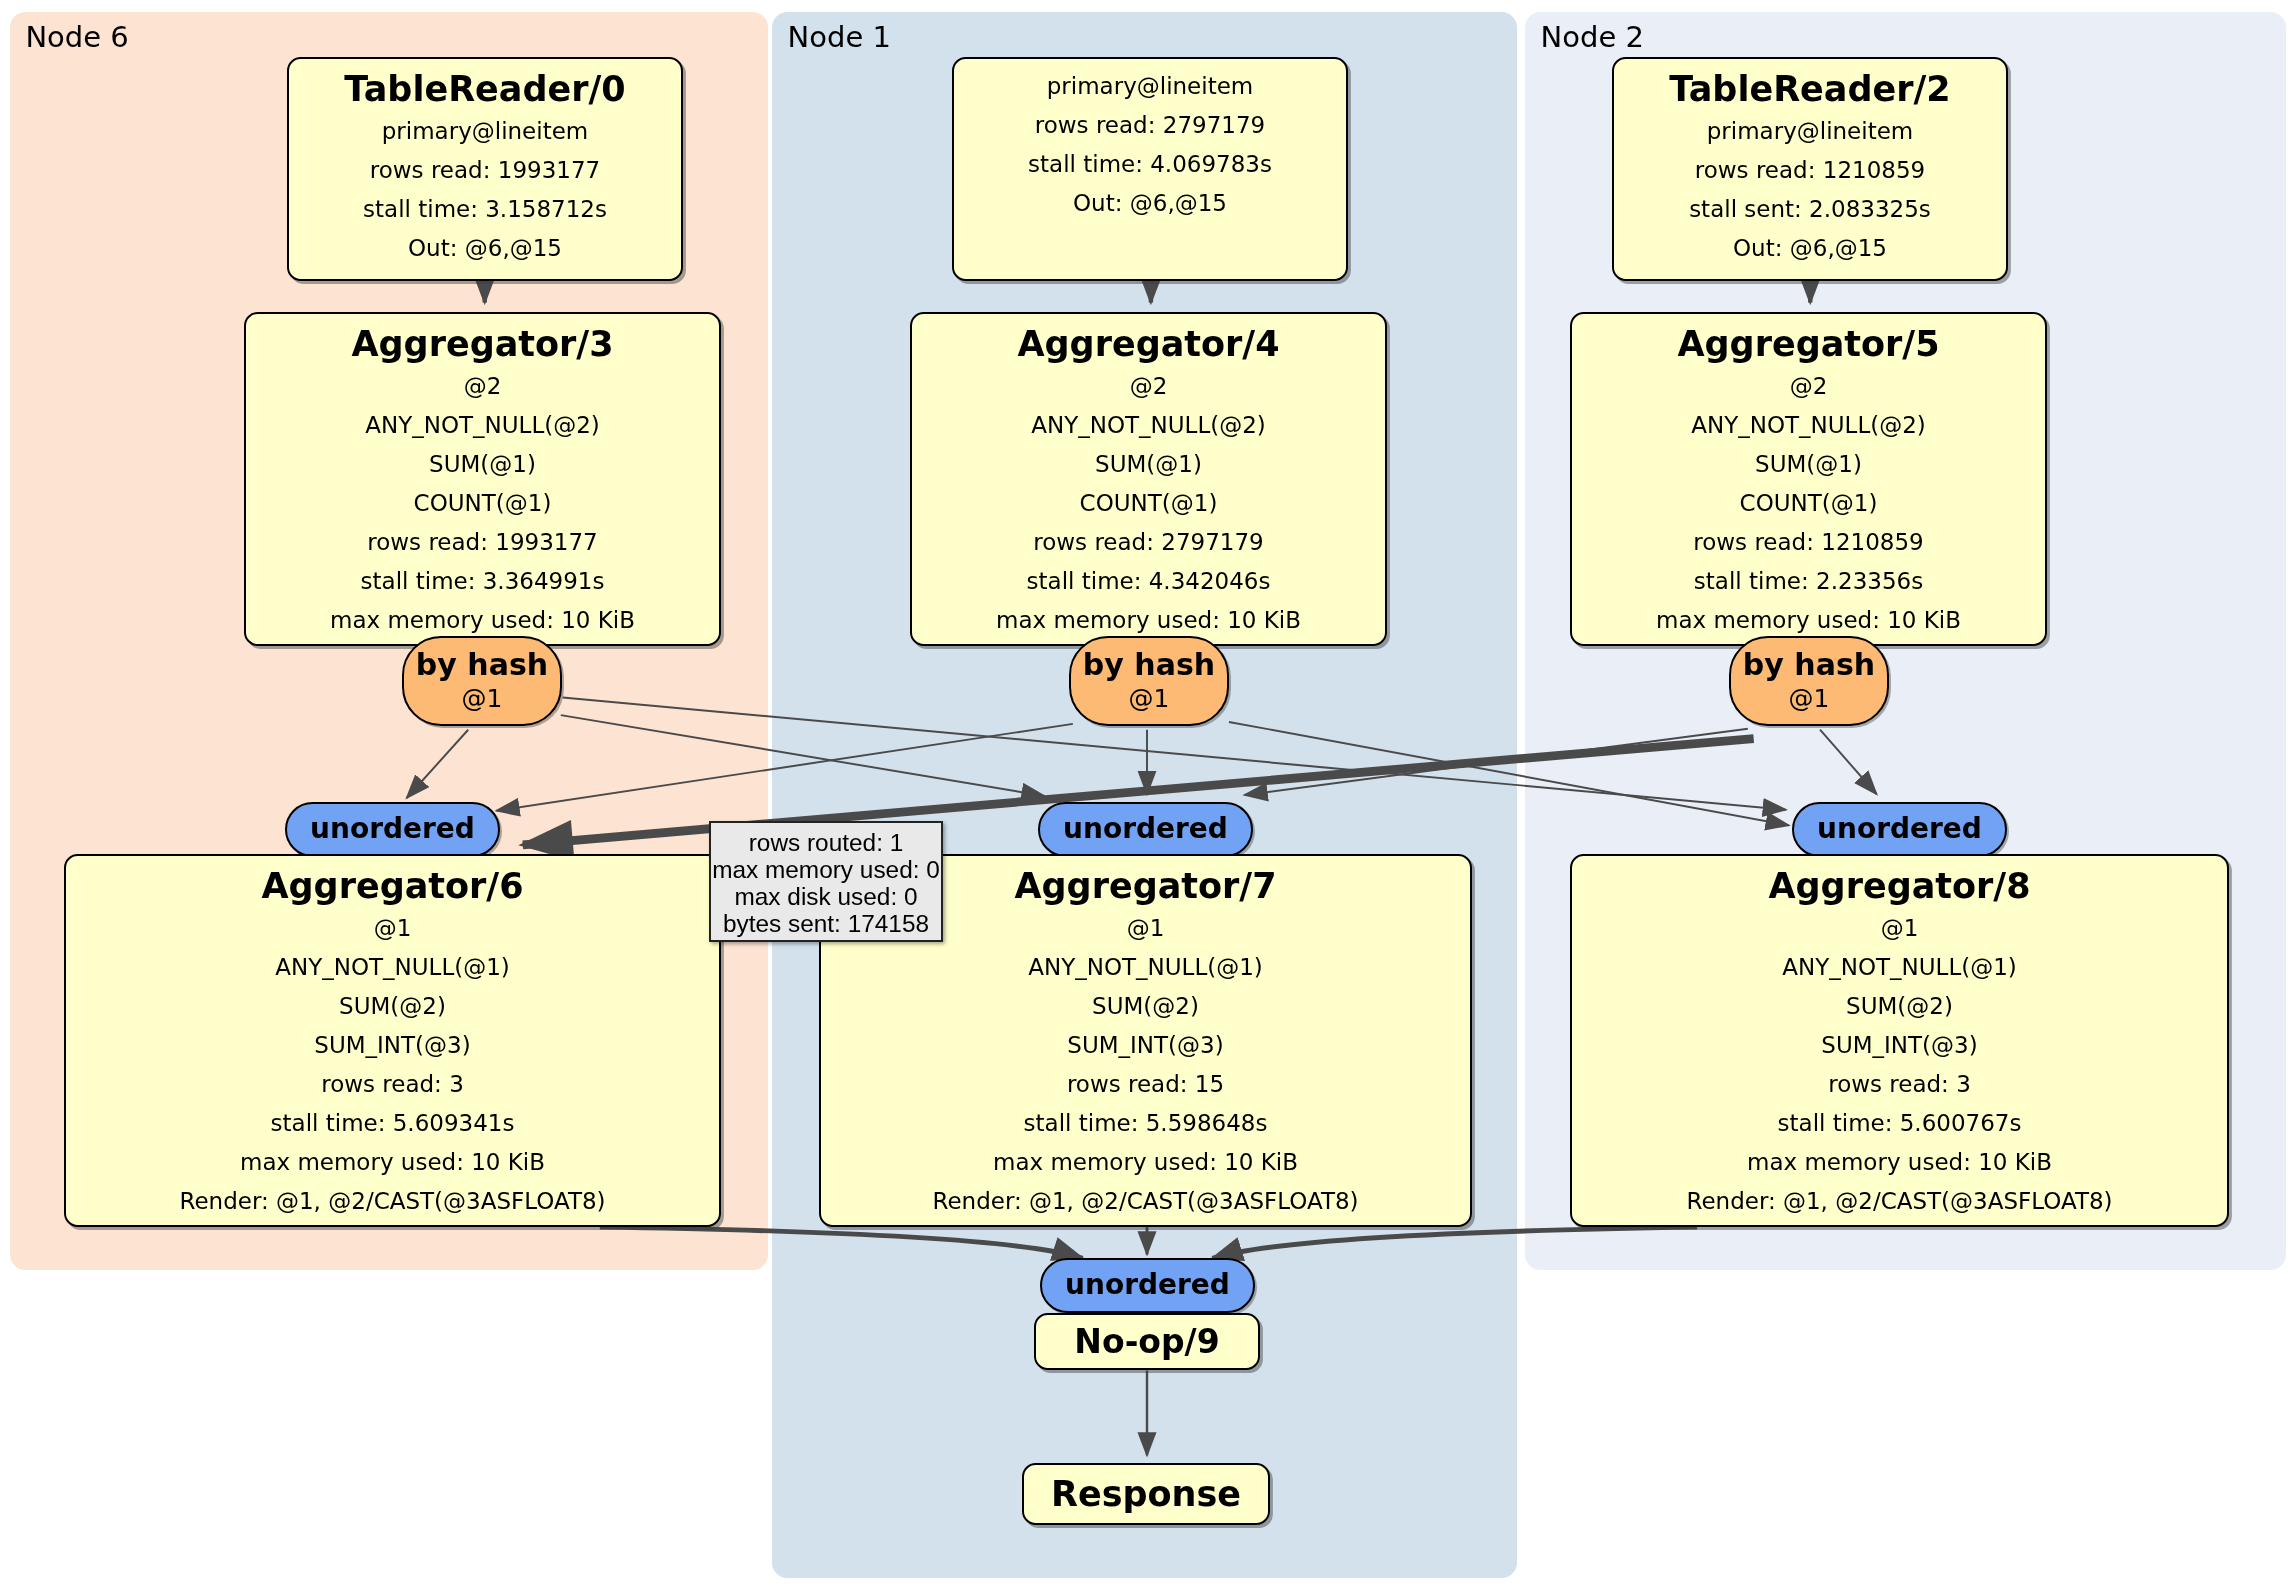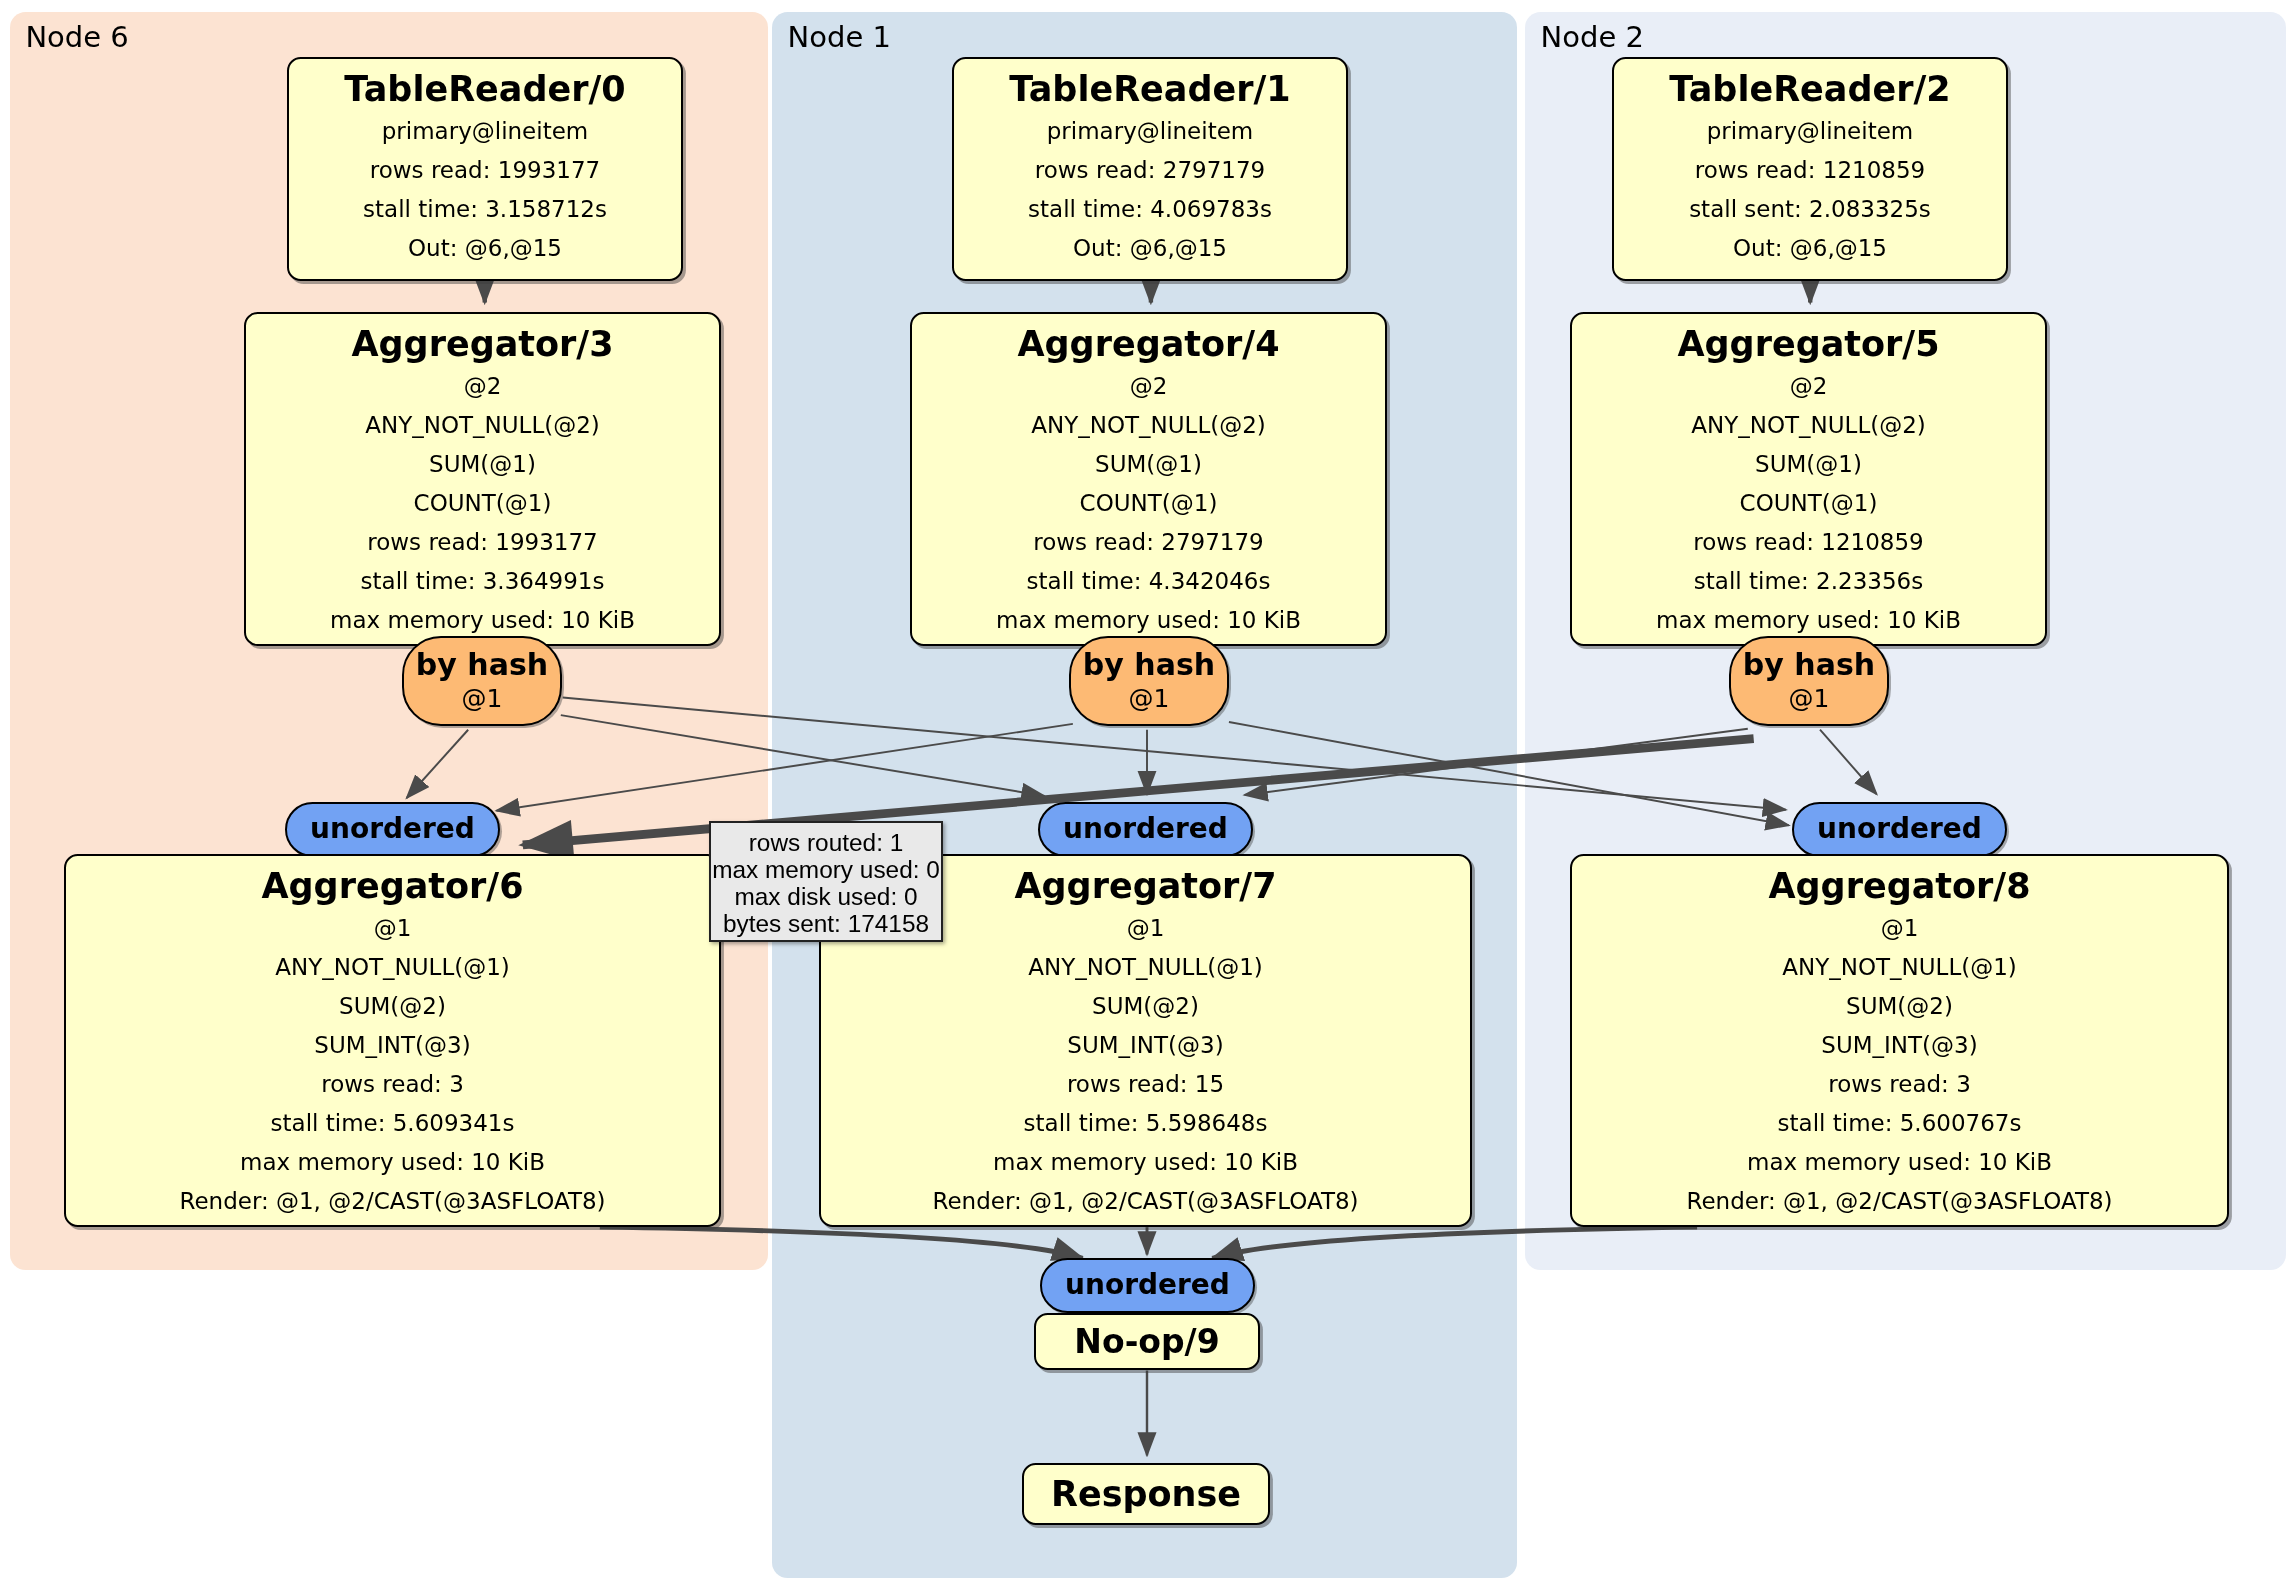--- a/index.html
+++ b/index.html
@@ -80,21 +80,20 @@
   </svg>
 
   <div class="box" style="left:287px;top:57px;width:396px;height:224px;">
     <div class="box-title">TableReader/0</div>
     <div class="box-line">primary@lineitem</div>
     <div class="box-line">rows read: 1993177</div>
     <div class="box-line">stall time: 3.158712s</div>
     <div class="box-line">Out: @6,@15</div>
   </div>
   <div class="box" style="left:952px;top:57px;width:396px;height:224px;">
-    <div class="box-title">TableReader/1</div>
     <div class="box-line">primary@lineitem</div>
     <div class="box-line">rows read: 2797179</div>
     <div class="box-line">stall time: 4.069783s</div>
     <div class="box-line">Out: @6,@15</div>
   </div>
   <div class="box" style="left:1612px;top:57px;width:396px;height:224px;">
     <div class="box-title">TableReader/2</div>
     <div class="box-line">primary@lineitem</div>
     <div class="box-line">rows read: 1210859</div>
     <div class="box-line">stall sent: 2.083325s</div>

